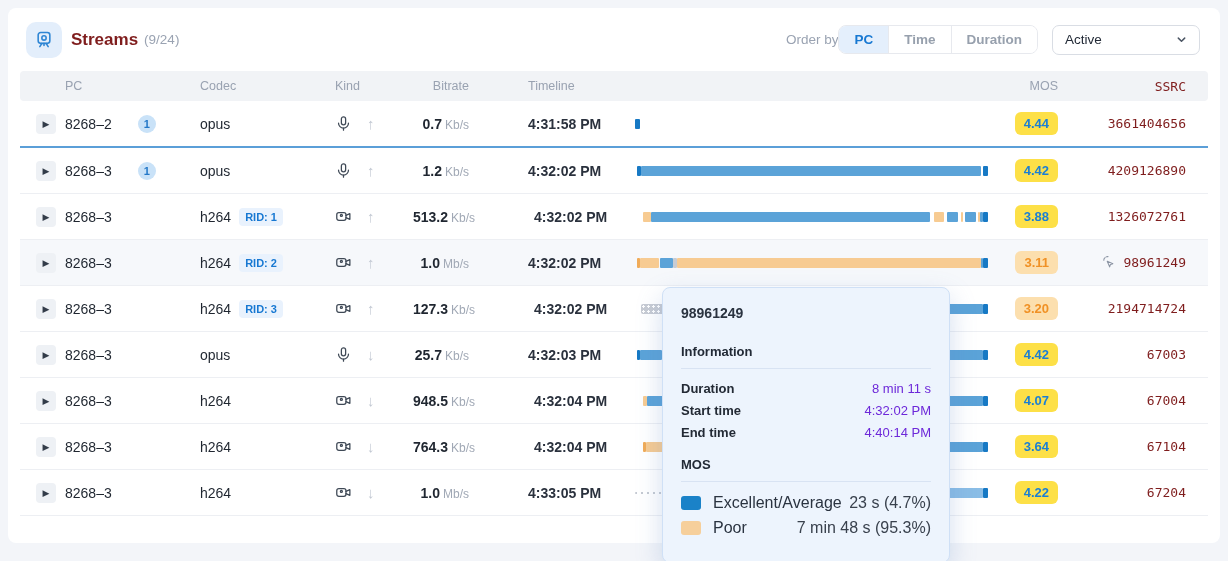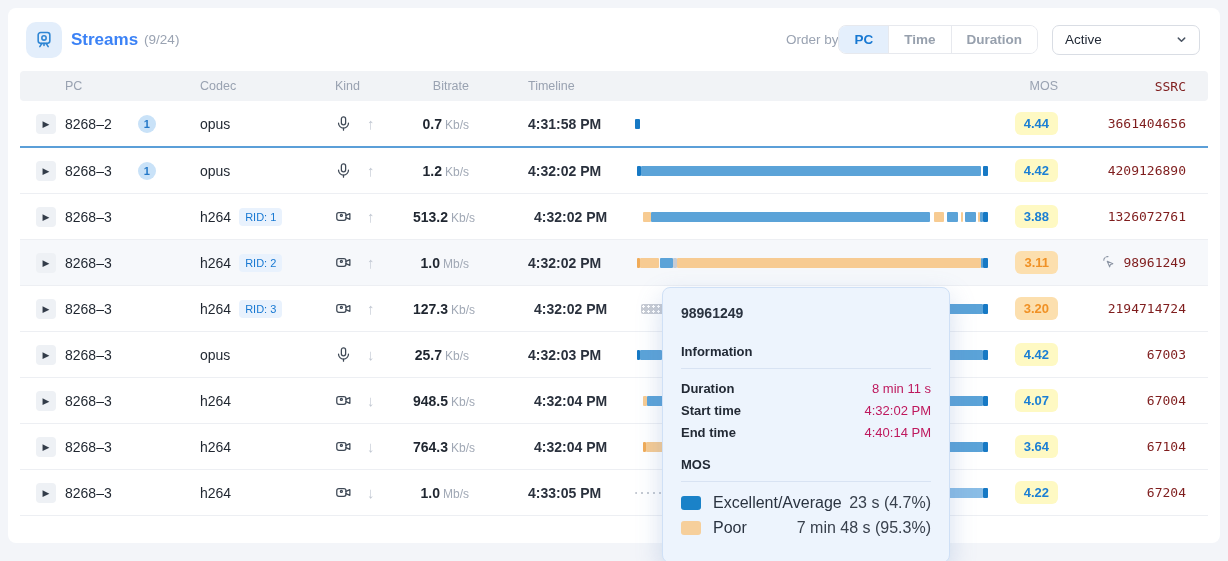--- a/index.html
+++ b/index.html
@@ -25,21 +25,21 @@
     padding: 0 20px 0 18px;
   }
   .panel-title-group { display: flex; align-items: center; }
   .icon-box {
     width: 36px; height: 36px;
     background: #e3eefb;
     border-radius: 10px;
     display: flex; align-items: center; justify-content: center;
   }
   .icon-box svg { width: 20px; height: 20px; }
-  .title { font-size: 17px; font-weight: 700; margin-left: 9px; color: #3b82f6; }
+  .title { font-size: 17px; font-weight: 700; margin-left: 9px; color: #7f1d1d; }
   .count { font-size: 13.5px; color: #9aa3b2; margin-left: 6px; }
   .controls { margin-left: auto; display: flex; align-items: center; }
   .orderby { font-size: 13.5px; color: #9aa3b2; }
   .segmented {
     display: flex;
     border: 1px solid #e7e9ee;
     border-radius: 8px;
     overflow: hidden;
     background: #fff;
   }
@@ -111,21 +111,21 @@
     margin-left: 26px;
     width: 18px; height: 18px;
     border-radius: 50%;
     background: #c9e2f8; color: #2478c8;
     font-size: 11px; font-weight: 600;
     display: flex; align-items: center; justify-content: center;
   }
   .rid-badge {
     margin-left: 8px;
     background: #e9f2fd; color: #1778d2;
-    font-size: 11px; font-weight: 400;
+    font-size: 11px; font-weight: 700;
     padding: 3px 6px;
     border-radius: 4px;
     white-space: nowrap;
   }
   .kind-icon { width: 17px; height: 17px; color: #3f4956; }
   .dir-arrow { margin-left: 15px; font-size: 15px; color: #c3c9d3; }
   .bitrate-value { font-size: 14px; font-weight: 700; color: #1f2630; }
   .bitrate-unit { font-size: 12px; color: #a0a8b5; margin-left: 3px; }
   .time-label { font-size: 14px; color: #2a313d; font-weight: bold; }
   .bar-track { position: relative; height: 10px; width: 100%; }
@@ -140,41 +140,41 @@
     top: 4px; bottom: auto; height: 2px;
     background-image: repeating-linear-gradient(90deg, #c5cad2 0 2px, transparent 2px 6px);
   }
   .mos-badge {
     min-width: 42px;
     padding: 4px 9px;
     border-radius: 6px;
     font-size: 13px; font-weight: 700;
     text-align: center;
   }
-  .mos-good { background: #fef9c3; color: #1b7fd4; }
+  .mos-good { background: #fde047; color: #1b7fd4; }
   .mos-poor { background: #fcdfae; color: #f09125; }
   .cursor-icon { width: 15px; height: 15px; margin-right: 7px; color: #8a93a2; }
   
   .tooltip {
     position: absolute;
     left: 662px; top: 287px;
     width: 288px;
     background: #edf4fd;
     border: 1px solid #cfe0f6;
     border-radius: 8px;
     box-shadow: 0 10px 26px rgba(96, 137, 199, 0.28);
     padding: 17px 18px 18px;
     z-index: 20;
   }
   .tt-title { font-size: 14px; font-weight: 600; color: #2a3340; margin-bottom: 23px; }
   .tt-section { font-size: 13px; font-weight: 700; color: #222a36; margin-bottom: 9px; }
   .tt-divider { height: 1px; background: #d8e3f3; margin-bottom: 12px; }
   .tt-row { display: flex; justify-content: space-between; font-size: 13px; margin-bottom: 7px; }
   .tt-row .tt-label { font-weight: 600; color: #232a35; }
-  .tt-row .tt-value { color: #be185d; }
+  .tt-row .tt-value { color: #6d28d9; }
   .tt-mos-heading { margin-top: 17px; }
   .tt-legend-row { display: flex; align-items: center; font-size: 16px; margin-bottom: 7px; }
   .tt-swatch { width: 20px; height: 14px; border-radius: 3px; margin-right: 12px; flex: 0 0 auto; }
   .tt-legend-label { color: #2a3340; }
   .tt-legend-value { margin-left: auto; color: #39414d; }
 </style>
 </head>
 <body>
 
 <div class="card">

